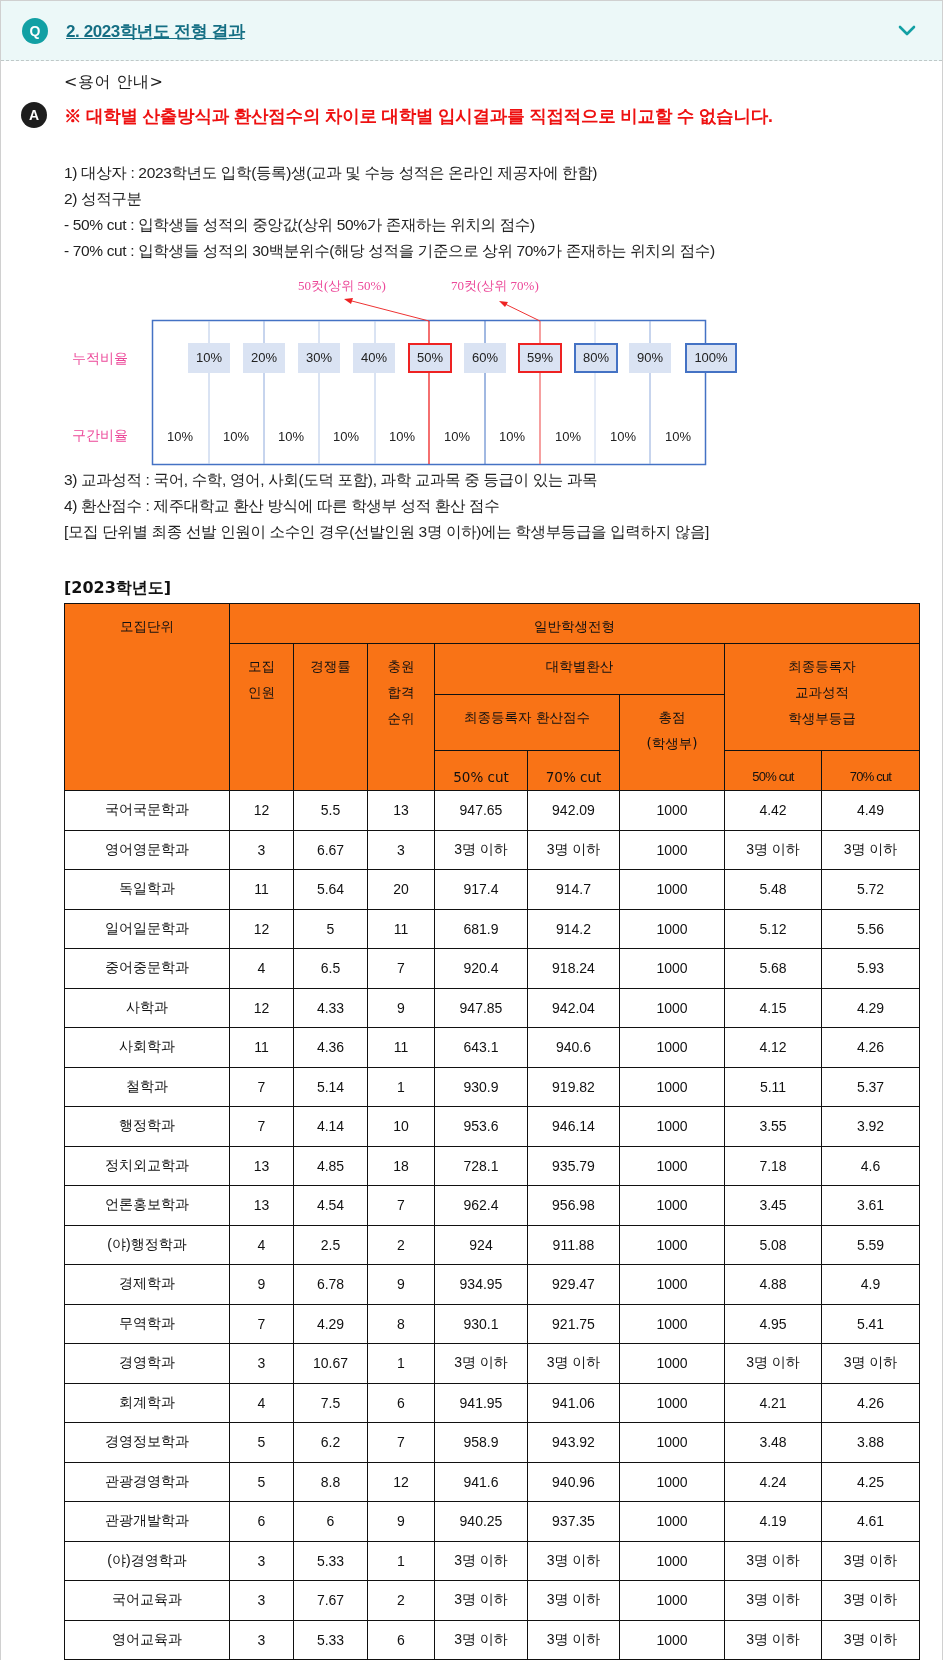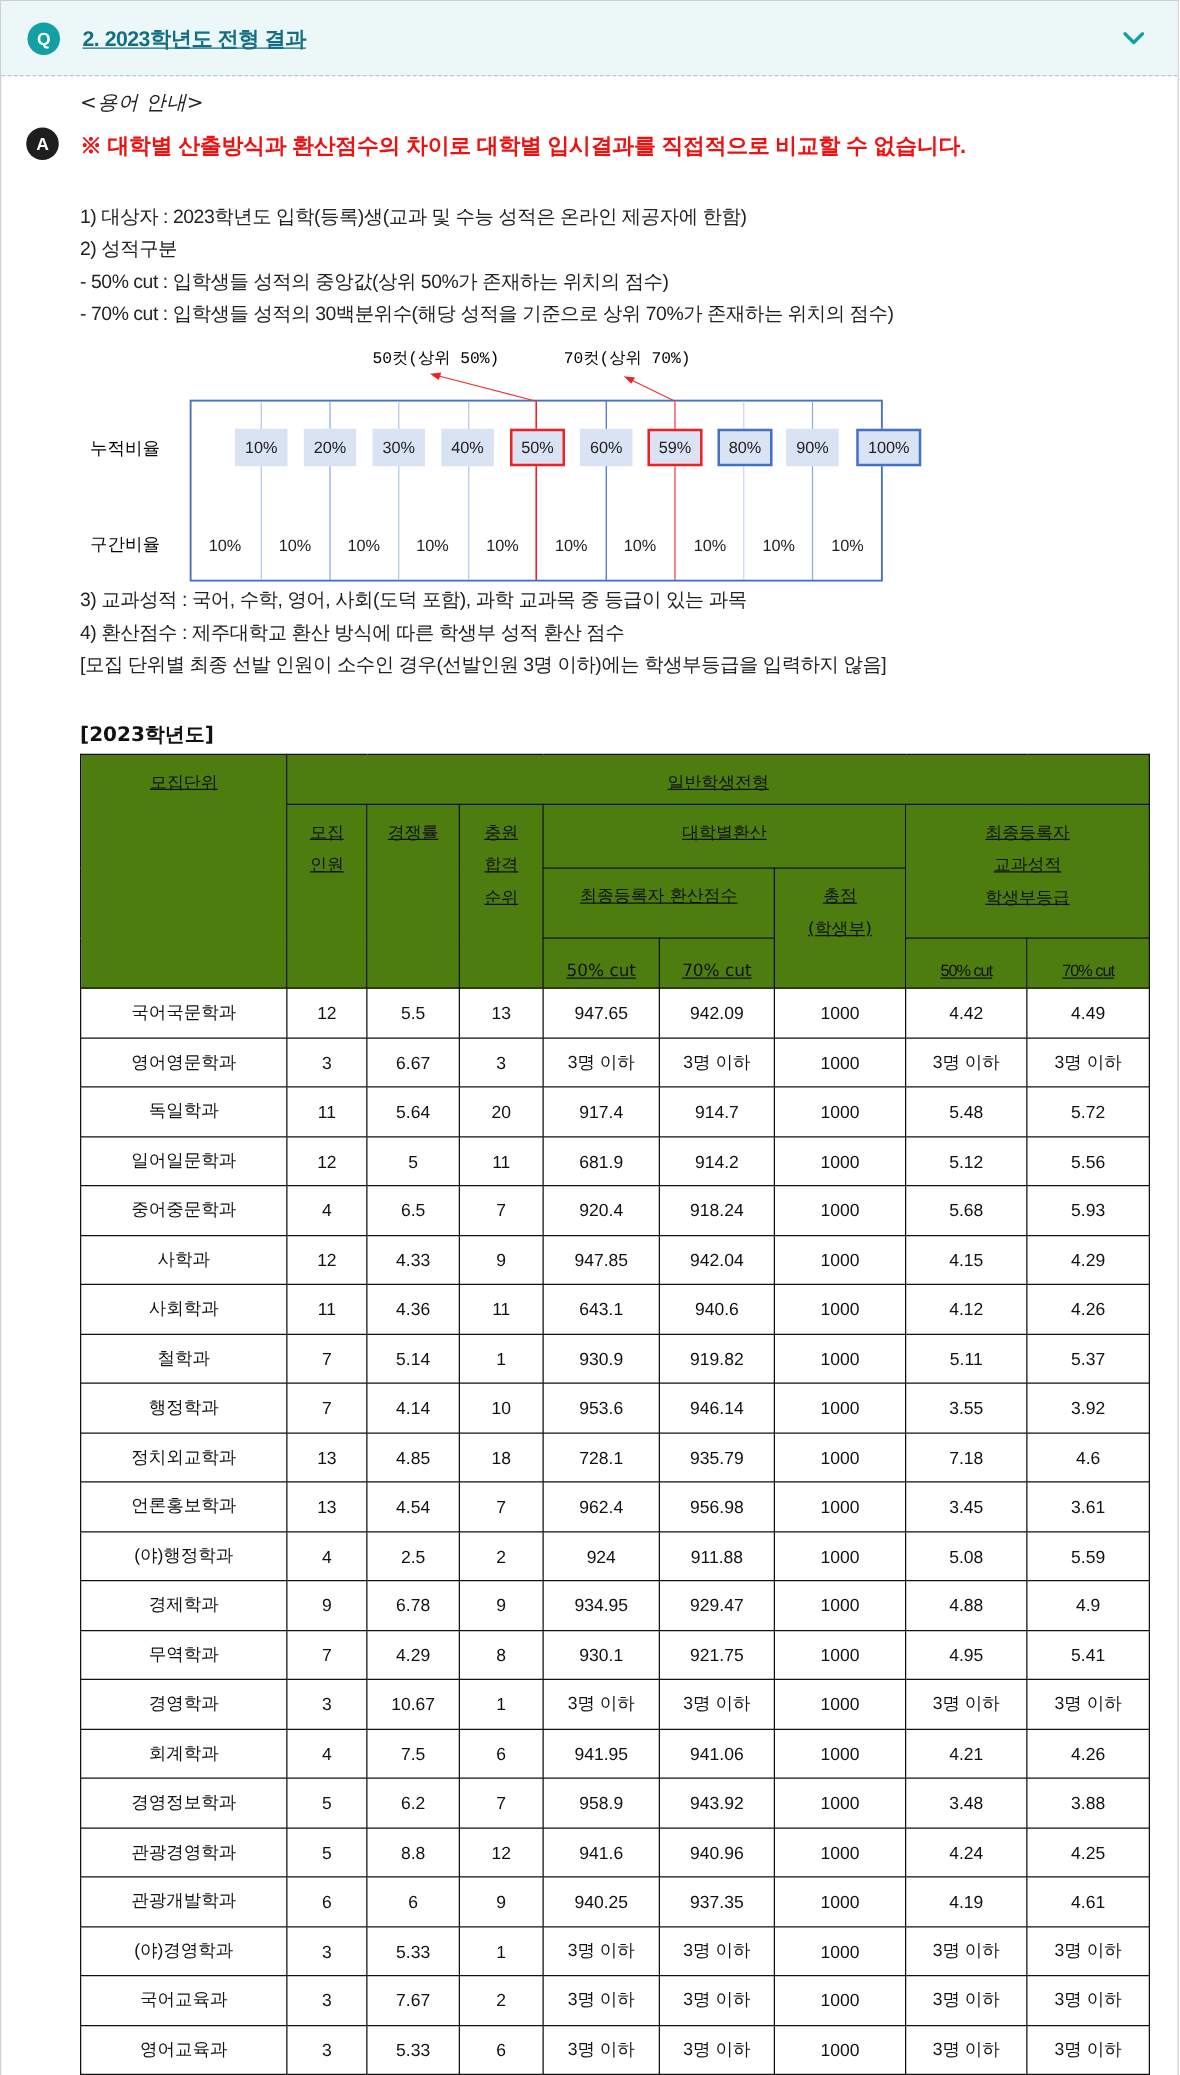--- a/index.html
+++ b/index.html
@@ -8,37 +8,37 @@
   .frame { position: absolute; left: 0; top: 0; width: 943px; height: 1660px; border: 1px solid #d0d0d0; border-bottom: none; }
 
   
   .qbar { position: absolute; left: 1px; top: 1px; width: 941px; height: 60px; background: #ecf8f8; border-bottom: 1px dashed #bfc8c8; }
   .qbadge { position: absolute; left: 21px; top: 17px; width: 26px; height: 26px; border-radius: 50%; background: #12a0a4; color: #fff; font-weight: bold; font-size: 14px; line-height: 26px; text-align: center; font-family: "Liberation Sans", sans-serif; }
   .qtitle { position: absolute; left: 65px; top: 19px; font-size: 17px; color: #156f84; text-decoration: underline; font-weight: bold; font-family: "Liberation Sans", sans-serif; letter-spacing: -0.4px; }
   .chev { position: absolute; right: 26px; top: 21px; width: 18px; height: 18px; }
 
   
   .abadge { position: absolute; left: 21px; top: 102px; width: 26px; height: 26px; border-radius: 50%; background: #1e1e1e; color: #fff; font-weight: bold; font-size: 14px; line-height: 26px; text-align: center; font-family: "Liberation Sans", sans-serif; }
-  .term { position: absolute; left: 64px; top: 72px; font-size: 16px; color: #222; letter-spacing: 0.5px; font-style: italic; }
+  .term { position: absolute; left: 64px; top: 72px; font-size: 16px; color: #222; letter-spacing: 0.5px; }
   .warn { position: absolute; left: 64px; top: 104px; font-size: 17.5px; color: #ee1111; font-weight: bold; font-family: "Liberation Sans", sans-serif; letter-spacing: -0.2px; }
   .line { position: absolute; left: 64px; font-size: 15.5px; color: #222; font-family: "Liberation Sans", sans-serif; letter-spacing: -0.35px; white-space: nowrap; }
 
   
   .diag { position: absolute; left: 0; top: 0; width: 944px; height: 470px; pointer-events: none; }
-  .diag-lbl { position: absolute; font-size: 13px; color: #000000; font-family: Liberation Mono, monospace; }
+  .diag-lbl { position: absolute; font-size: 13px; color: #ec4899; font-family: Liberation Serif, serif; }
   .cum-box { position: absolute; width: 42px; height: 30px; background: #dae3f3; font-size: 13px; text-align: center; line-height: 30px; color: #222; font-family: "Liberation Sans", sans-serif; }
   .cum-box.red { border: 2px solid #ee2222; line-height: 26px; }
   .cum-box.blue { border: 2px solid #4472c4; line-height: 26px; }
   .seg-lbl { position: absolute; font-size: 13px; color: #222; font-family: "Liberation Sans", sans-serif; width: 56px; text-align: center; }
 
   
   .tbl-title { position: absolute; left: 64px; top: 578px; font-size: 16px; font-weight: bold; color: #111; font-family: "DejaVu Sans", sans-serif; }
   table.res { position: absolute; left: 64px; top: 603px; width: 855px; border-collapse: collapse; table-layout: fixed; font-family: "Liberation Sans", sans-serif; }
   table.res th, table.res td { border: 1.5px solid #111; text-align: center; font-size: 14px; color: #111; font-weight: normal; }
-  table.res th { background: #4d7c0f; vertical-align: top; padding-top: 9px; line-height: 26px; font-family: "DejaVu Sans", sans-serif; font-size: 13.5px; text-decoration: underline; }
+  table.res th { background: #f97316; vertical-align: top; padding-top: 9px; line-height: 26px; font-family: "DejaVu Sans", sans-serif; font-size: 13.5px; }
   table.res th.mid { vertical-align: middle; padding-top: 12px; }
   table.res th.small { font-family: "Liberation Sans", sans-serif; font-size: 13px; letter-spacing: -0.8px; }
   table.res td { height: 39.5px; }
 </style>
 </head>
 <body>
 
 <div class="frame"></div>
 
 <div class="qbar">

